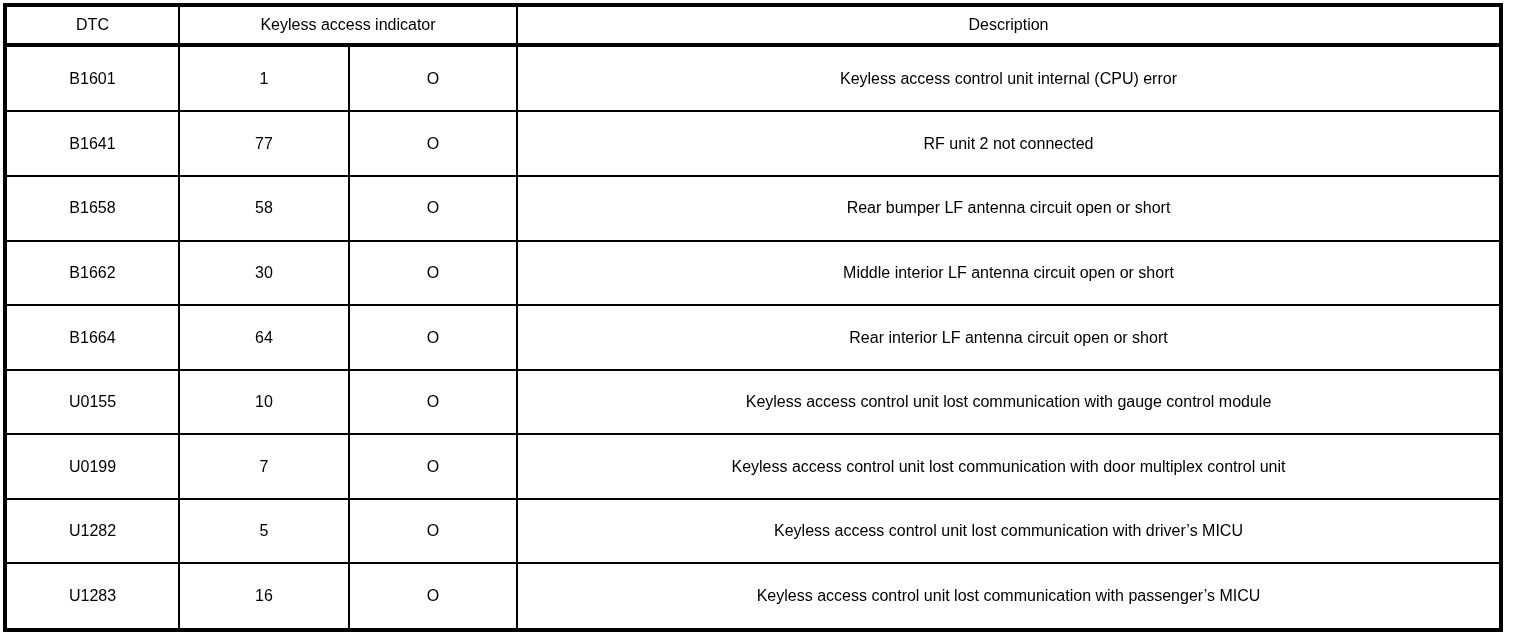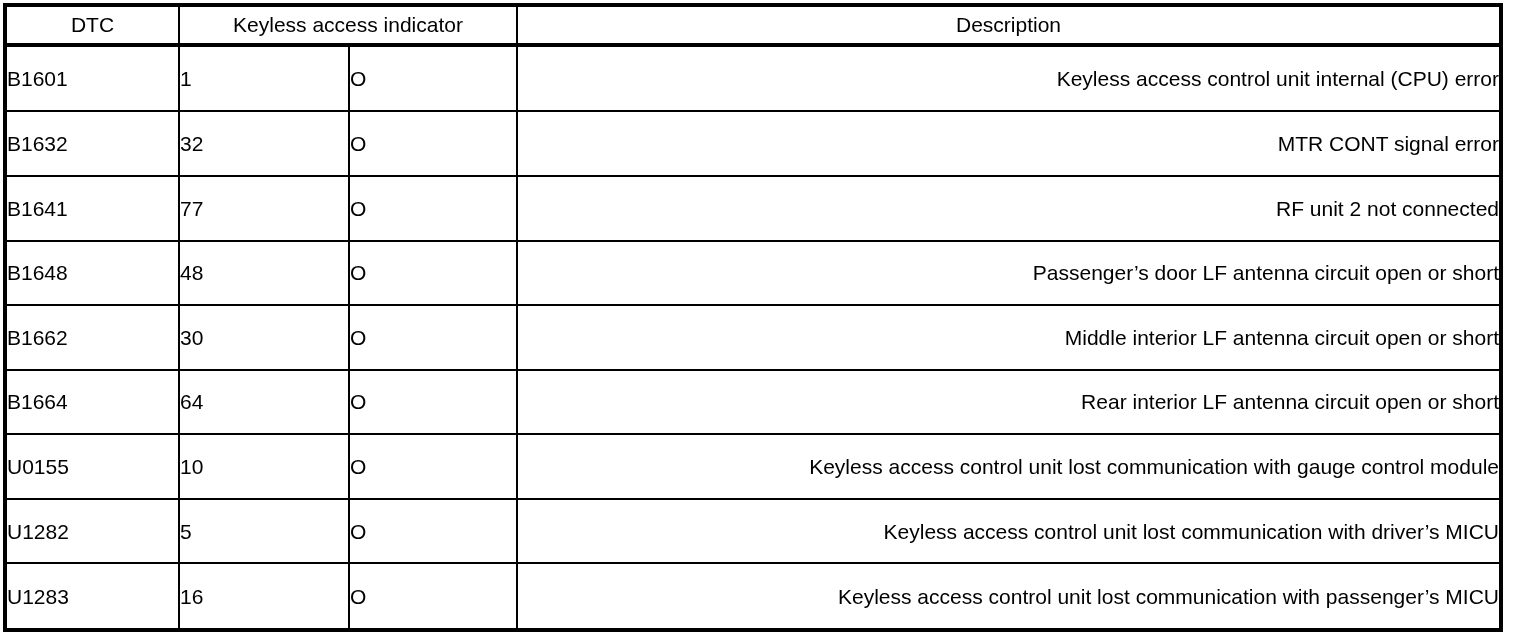--- a/index.html
+++ b/index.html
@@ -17,21 +17,21 @@
   table.dtc-table {
     position: absolute;
     left: 3px;
     top: 3px;
     width: 1500px;
     height: 629px;
     border-collapse: collapse;
     table-layout: fixed;
     border: 4px solid #000000;
     font-family: "Liberation Sans", "DejaVu Sans", sans-serif;
-    font-size: 21px;
+    font-size: 16px;
     color: #000000;
     background: #ffffff;
   }
   table.dtc-table th,
   table.dtc-table td {
     border: 2px solid #000000;
     padding: 0;
     line-height: 1.1;
     white-space: nowrap;
     overflow: hidden;
@@ -39,23 +39,24 @@
   table.dtc-table thead th {
     border-bottom: 4px solid #000000;
     font-weight: normal;
     text-align: center;
     height: 36px;
   }
   table.dtc-table tbody td {
     height: 33px;
   }
   td.center {
+    text-align: center;
   }
   td.desc {
-    text-align: right;
+    text-align: center;
     padding-left: 4px;
   }
 </style>
 </head>
 <body>
 
 <div class="page">
   <table class="dtc-table">
     <colgroup>
       <col style="width:174px">
@@ -72,43 +73,37 @@
     </thead>
     <tbody>
   <tr>
     <td class="center">B1601</td>
     <td class="center">1</td>
     <td class="center">O</td>
     <td class="desc">Keyless access control unit internal (CPU) error</td>
   </tr>
 
 
-  <tr>
-    <td class="center">B1632</td>
-    <td class="center">32</td>
-    <td class="center">O</td>
-    <td class="desc">MTR CONT signal error</td>
-  </tr>
 
 
   <tr>
     <td class="center">B1641</td>
     <td class="center">77</td>
     <td class="center">O</td>
     <td class="desc">RF unit 2 not connected</td>
   </tr>
 
 
+
   <tr>
-    <td class="center">B1648</td>
-    <td class="center">48</td>
+    <td class="center">B1658</td>
+    <td class="center">58</td>
     <td class="center">O</td>
-    <td class="desc">Passenger’s door LF antenna circuit open or short</td>
+    <td class="desc">Rear bumper LF antenna circuit open or short</td>
   </tr>
-
 
 
   <tr>
     <td class="center">B1662</td>
     <td class="center">30</td>
     <td class="center">O</td>
     <td class="desc">Middle interior LF antenna circuit open or short</td>
   </tr>
 
   <tr>
@@ -118,20 +113,26 @@
     <td class="desc">Rear interior LF antenna circuit open or short</td>
   </tr>
 
   <tr>
     <td class="center">U0155</td>
     <td class="center">10</td>
     <td class="center">O</td>
     <td class="desc">Keyless access control unit lost communication with gauge control module</td>
   </tr>
 
+  <tr>
+    <td class="center">U0199</td>
+    <td class="center">7</td>
+    <td class="center">O</td>
+    <td class="desc">Keyless access control unit lost communication with door multiplex control unit</td>
+  </tr>
 
 
   <tr>
     <td class="center">U1282</td>
     <td class="center">5</td>
     <td class="center">O</td>
     <td class="desc">Keyless access control unit lost communication with driver’s MICU</td>
   </tr>
 
   <tr>

